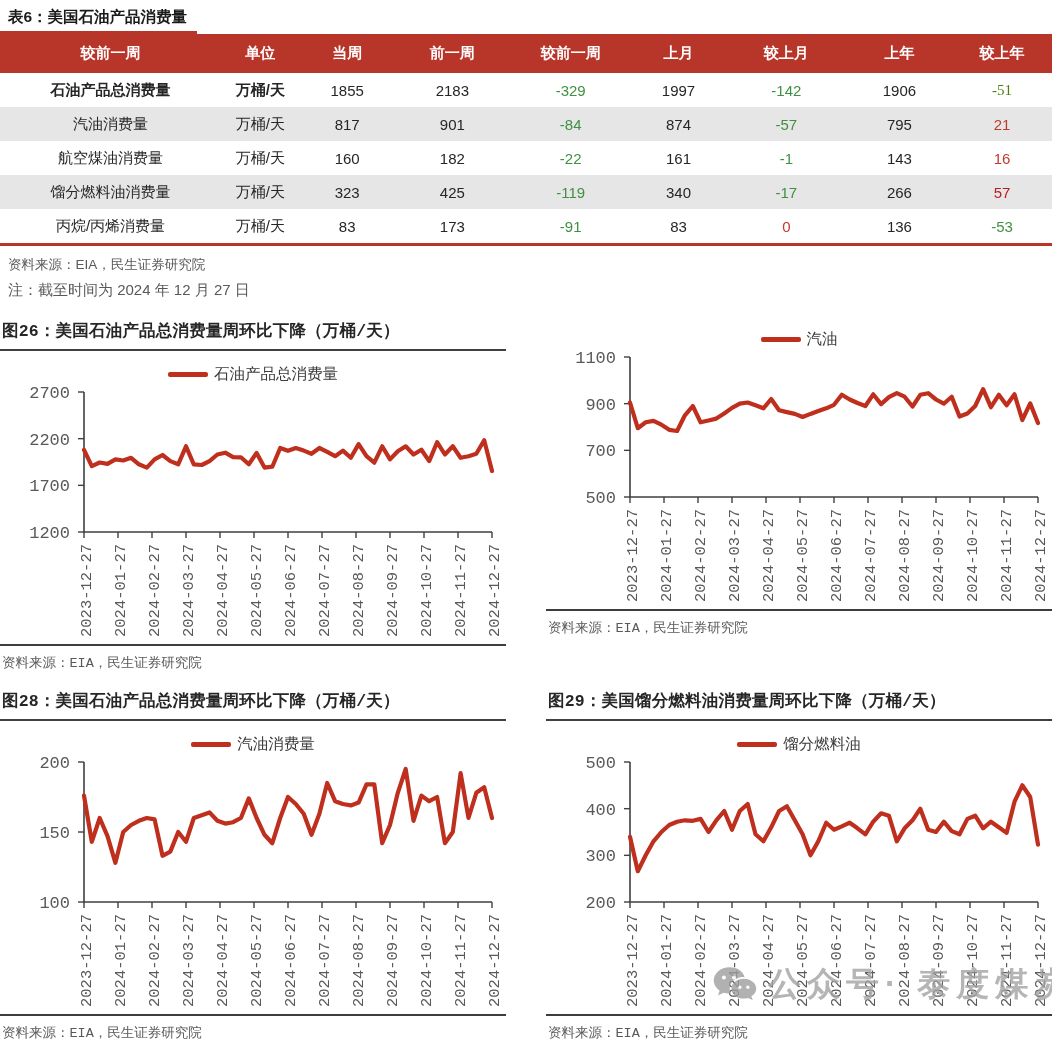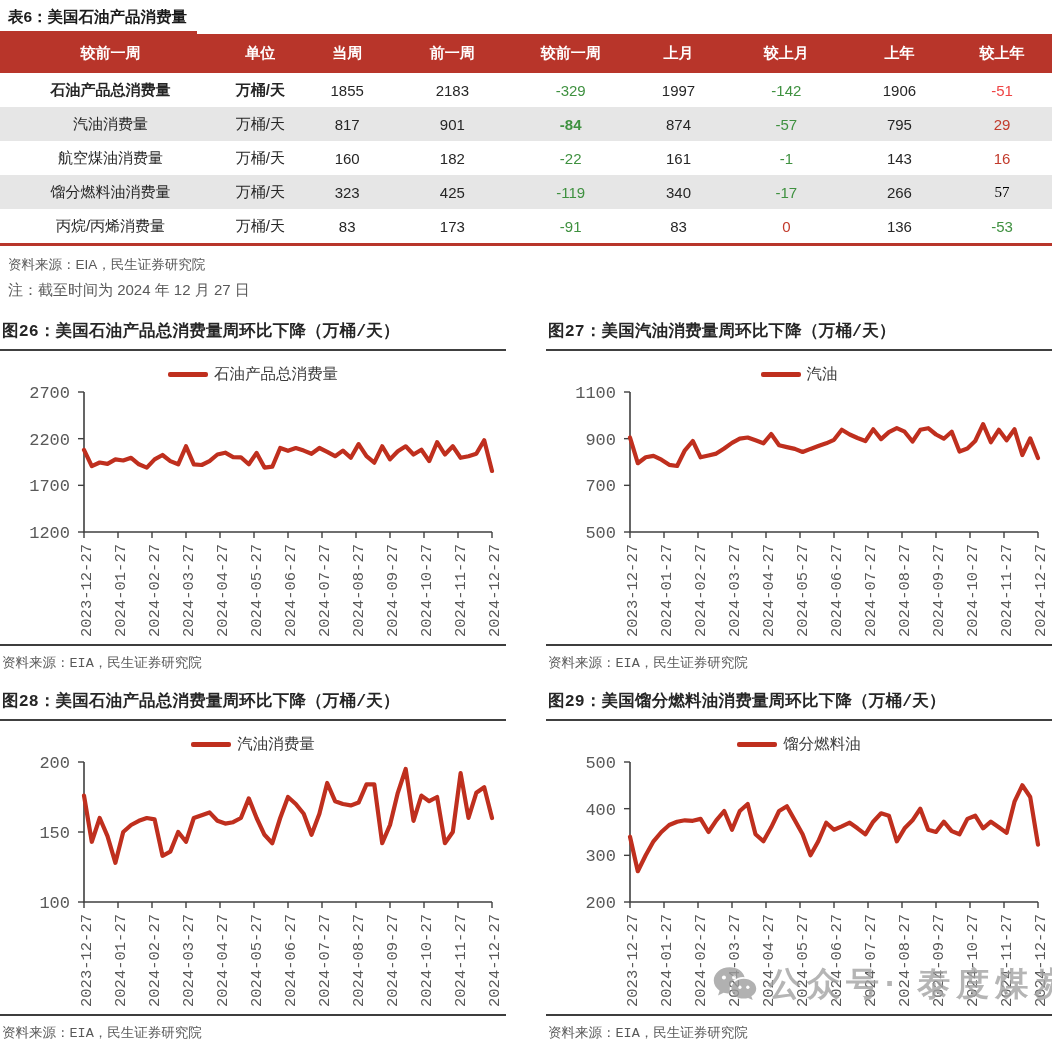--- a/index.html
+++ b/index.html
@@ -64,32 +64,32 @@
       <tbody id="tbody-rows">
           <tr>
             <td class="c0">石油产品总消费量</td>
             <td class="c1">万桶/天</td>
             <td class="c2">1855</td>
             <td class="c3">2183</td>
             <td class="c4" style="color: rgb(63, 145, 64);">-329</td>
             <td class="c5">1997</td>
             <td class="c6" style="color: rgb(63, 145, 64);">-142</td>
             <td class="c7">1906</td>
-            <td class="c8" style="color: #ef4444;">-51</td>
+            <td class="c8" style="color: #4d7c0f; font-family: Liberation Serif, serif;">-51</td>
           </tr>
           <tr>
             <td class="c0">汽油消费量</td>
             <td class="c1">万桶/天</td>
             <td class="c2">817</td>
             <td class="c3">901</td>
-            <td class="c4" style="color: rgb(63, 145, 64); font-weight: bold;">-84</td>
+            <td class="c4" style="color: rgb(63, 145, 64);">-84</td>
             <td class="c5">874</td>
             <td class="c6" style="color: rgb(63, 145, 64);">-57</td>
             <td class="c7">795</td>
-            <td class="c8" style="color: rgb(194, 58, 43);">29</td>
+            <td class="c8" style="color: rgb(194, 58, 43);">21</td>
           </tr>
           <tr>
             <td class="c0">航空煤油消费量</td>
             <td class="c1">万桶/天</td>
             <td class="c2">160</td>
             <td class="c3">182</td>
             <td class="c4" style="color: rgb(63, 145, 64);">-22</td>
             <td class="c5">161</td>
             <td class="c6" style="color: rgb(63, 145, 64);">-1</td>
             <td class="c7">143</td>
@@ -97,21 +97,21 @@
           </tr>
           <tr>
             <td class="c0">馏分燃料油消费量</td>
             <td class="c1">万桶/天</td>
             <td class="c2">323</td>
             <td class="c3">425</td>
             <td class="c4" style="color: rgb(63, 145, 64);">-119</td>
             <td class="c5">340</td>
             <td class="c6" style="color: rgb(63, 145, 64);">-17</td>
             <td class="c7">266</td>
-            <td class="c8" style="color: #000000; font-family: Liberation Serif, serif;">57</td>
+            <td class="c8" style="color: #b91c1c;">57</td>
           </tr>
           <tr>
             <td class="c0">丙烷/丙烯消费量</td>
             <td class="c1">万桶/天</td>
             <td class="c2">83</td>
             <td class="c3">173</td>
             <td class="c4" style="color: rgb(63, 145, 64);">-91</td>
             <td class="c5">83</td>
             <td class="c6" style="color: rgb(194, 58, 43);">0</td>
             <td class="c7">136</td>
@@ -166,21 +166,20 @@
           <line x1="458" y1="146" x2="458" y2="152" stroke="#404040" stroke-width="1.4"></line>
           <text x="465" y="158" text-anchor="end" font-size="15.5" fill="#595959" transform="rotate(-90 465 158)">2024-11-27</text>
           <line x1="492" y1="146" x2="492" y2="152" stroke="#404040" stroke-width="1.4"></line>
           <text x="499" y="158" text-anchor="end" font-size="15.5" fill="#595959" transform="rotate(-90 499 158)">2024-12-27</text>
           <polyline points="84.0,63.9 91.8,80.1 99.7,76.5 107.5,77.9 115.4,73.4 123.2,74.5 131.1,71.8 138.9,78.3 146.8,81.6 154.6,73.4 162.5,69.0 170.3,75.1 178.2,78.3 186.0,60.3 193.8,78.3 201.7,79.0 209.5,75.1 217.4,68.5 225.2,66.7 233.1,71.1 240.9,71.3 248.8,78.3 256.6,66.9 264.5,81.6 272.3,80.7 280.2,62.0 288.0,64.8 295.8,62.0 303.7,64.6 311.5,67.8 319.4,62.0 327.2,65.9 335.1,70.2 342.9,64.6 350.8,71.8 358.6,58.1 366.5,70.2 374.3,76.7 382.2,60.3 390.0,73.4 397.8,65.3 405.7,60.3 413.5,68.5 421.4,63.7 429.2,75.1 437.1,56.2 444.9,68.5 452.8,60.3 460.6,71.8 468.5,70.2 476.3,67.8 484.2,54.3 492.0,84.9" fill="none" stroke="#BF2F1E" stroke-width="4.2" stroke-linejoin="round" stroke-linecap="round"></polyline>
         </svg>
       <figcaption class="chart-src">资料来源：EIA，民生证券研究院</figcaption>
     </figure>
 
     <figure class="chart">
-      <figcaption class="chart-title">图27：美国汽油消费量周环比下降（万桶/天）</figcaption>
       <div class="legend-row">
         <span class="legend-swatch"></span>
         <span class="legend-label">汽油</span>
       </div>
       <svg class="plot" viewBox="0 0 506 252">
           <path d="M 84 6 V 146 H 492" fill="none" stroke="#404040" stroke-width="1.6"></path>
           <line x1="78" y1="146" x2="84" y2="146" stroke="#404040" stroke-width="1.4"></line>
           <text x="70" y="152" text-anchor="end" font-size="17" fill="#595959">500</text>
           <line x1="78" y1="99.33333333333333" x2="84" y2="99.33333333333333" stroke="#404040" stroke-width="1.4"></line>
           <text x="70" y="105.33333333333333" text-anchor="end" font-size="17" fill="#595959">700</text>

